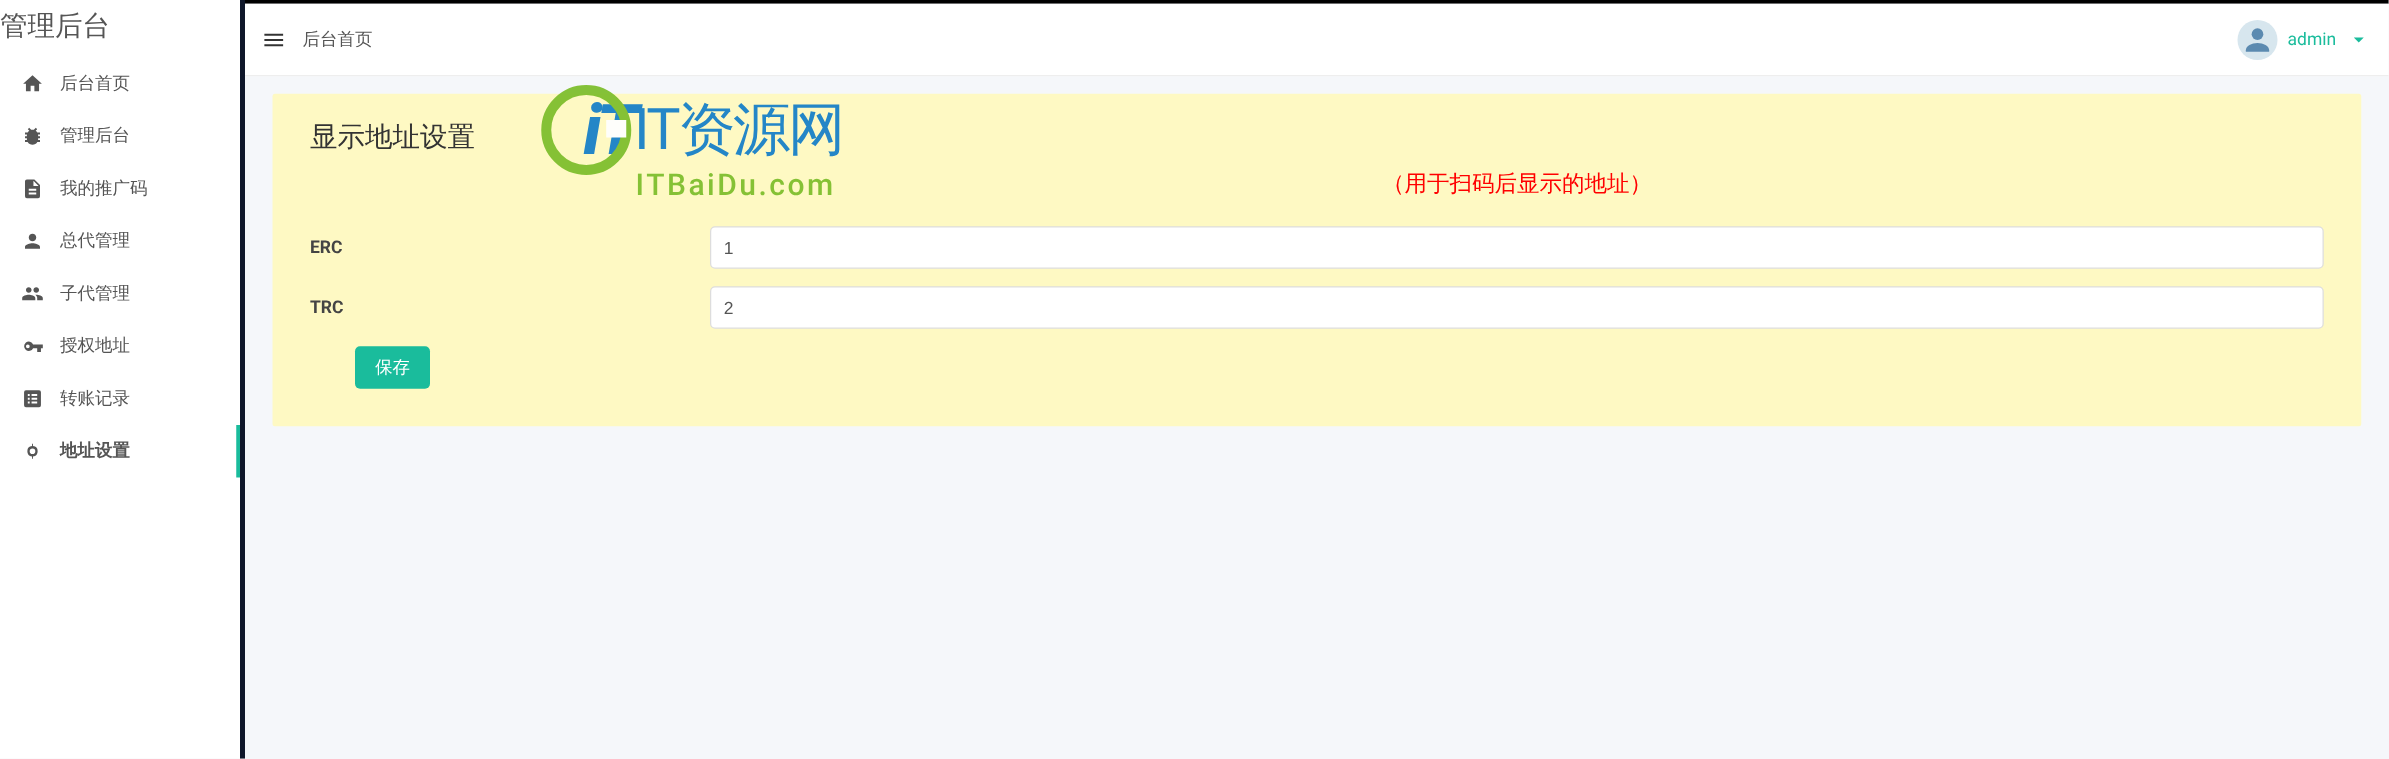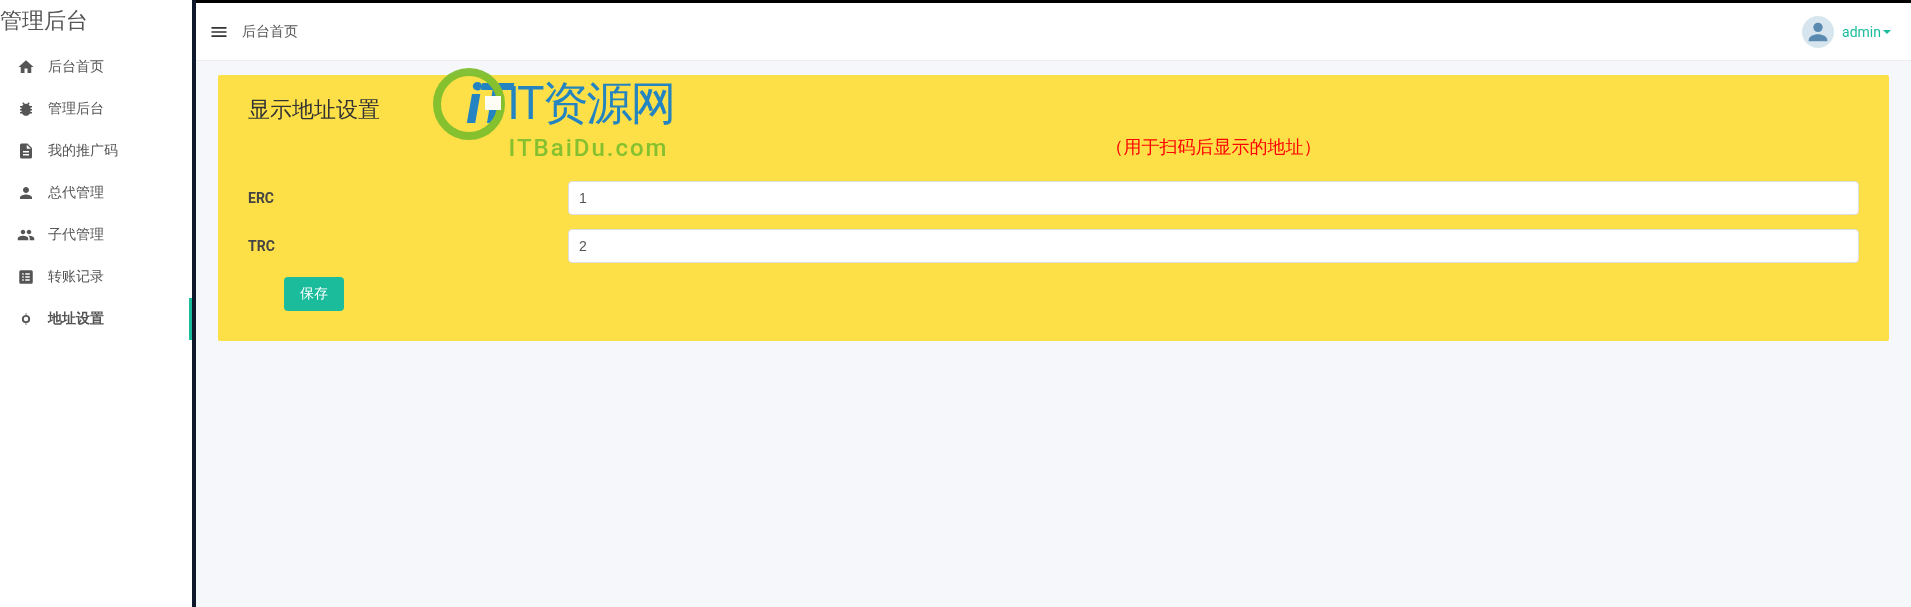--- a/index.html
+++ b/index.html
@@ -112,36 +112,36 @@
       background: #d7e6ee;
       display: inline-flex;
       align-items:center;
       justify-content:center;
     }
     .user-dropdown {
       color: #1abc9c;
       font-size: 14px;
       display: inline-flex;
       align-items: center;
-      gap: 2px;
+      gap: 14px;
       cursor: pointer;
     }
     .caret-down {
       width:0;height:0;border-left:4px solid transparent;border-right:4px solid transparent;border-top:4px solid #1abc9c;
     }
 
     
     .content {
       flex: 1;
       padding: 14px 22px;
       position: relative;
     }
 
     .panel {
-      background: #fde047;
+      background: #fef9c3;
       border-radius: 2px;
       padding: 20px 30px 30px 30px;
       position: relative;
     }
 
     .panel-title-row {
       display: flex;
       align-items: center;
       margin-bottom: 10px;
     }
@@ -272,20 +272,28 @@
       <span class="icon">
         <svg viewBox="0 0 24 24" width="18" height="18">
             <path d="M16 11c1.66 0 3-1.34 3-3s-1.34-3-3-3-3 1.34-3 3 1.34 3 3 3zm-8 0c1.66 0 3-1.34 3-3S9.66 5 8 5 5 6.34 5 8s1.34 3 3 3zm0 2c-2.33 0-7 1.17-7 3.5V19h14v-2.5c0-2.33-4.67-3.5-7-3.5zm8 0c-.29 0-.62.02-.97.05 1.16.84 1.97 1.97 1.97 3.45V19h6v-2.5c0-2.33-4.67-3.5-7-3.5z"></path>
           </svg>
       </span>
       <span>子代管理</span>
     </li>
     <li class="sidebar-item">
       <span class="icon">
         <svg viewBox="0 0 24 24" width="18" height="18">
+            <path d="M12.65 10a5 5 0 1 0 0 4H17v4h4v-4h2v-4h-10.35zM7 14a2 2 0 1 1 0-4 2 2 0 0 1 0 4z"></path>
+          </svg>
+      </span>
+      <span>授权地址</span>
+    </li>
+    <li class="sidebar-item">
+      <span class="icon">
+        <svg viewBox="0 0 24 24" width="18" height="18">
             <path d="M19 3H5a2 2 0 0 0-2 2v14a2 2 0 0 0 2 2h14a2 2 0 0 0 2-2V5a2 2 0 0 0-2-2zM9 17H7v-2h2v2zm0-4H7v-2h2v2zm0-4H7V7h2v2zm8 8h-6v-2h6v2zm0-4h-6v-2h6v2zm0-4h-6V7h6v2z"></path>
           </svg>
       </span>
       <span>转账记录</span>
     </li>
     <li class="sidebar-item active">
       <span class="icon">
         <svg viewBox="0 0 24 24" width="18" height="18">
             <path d="M17.5 12a5.5 5.5 0 0 0-5-5.48V4h-1v2.52A5.5 5.5 0 0 0 6.5 12 5.5 5.5 0 0 0 11.5 17.48V20h1v-2.52A5.5 5.5 0 0 0 17.5 12zM12 15a3 3 0 1 1 0-6 3 3 0 0 1 0 6z"></path>
           </svg>

